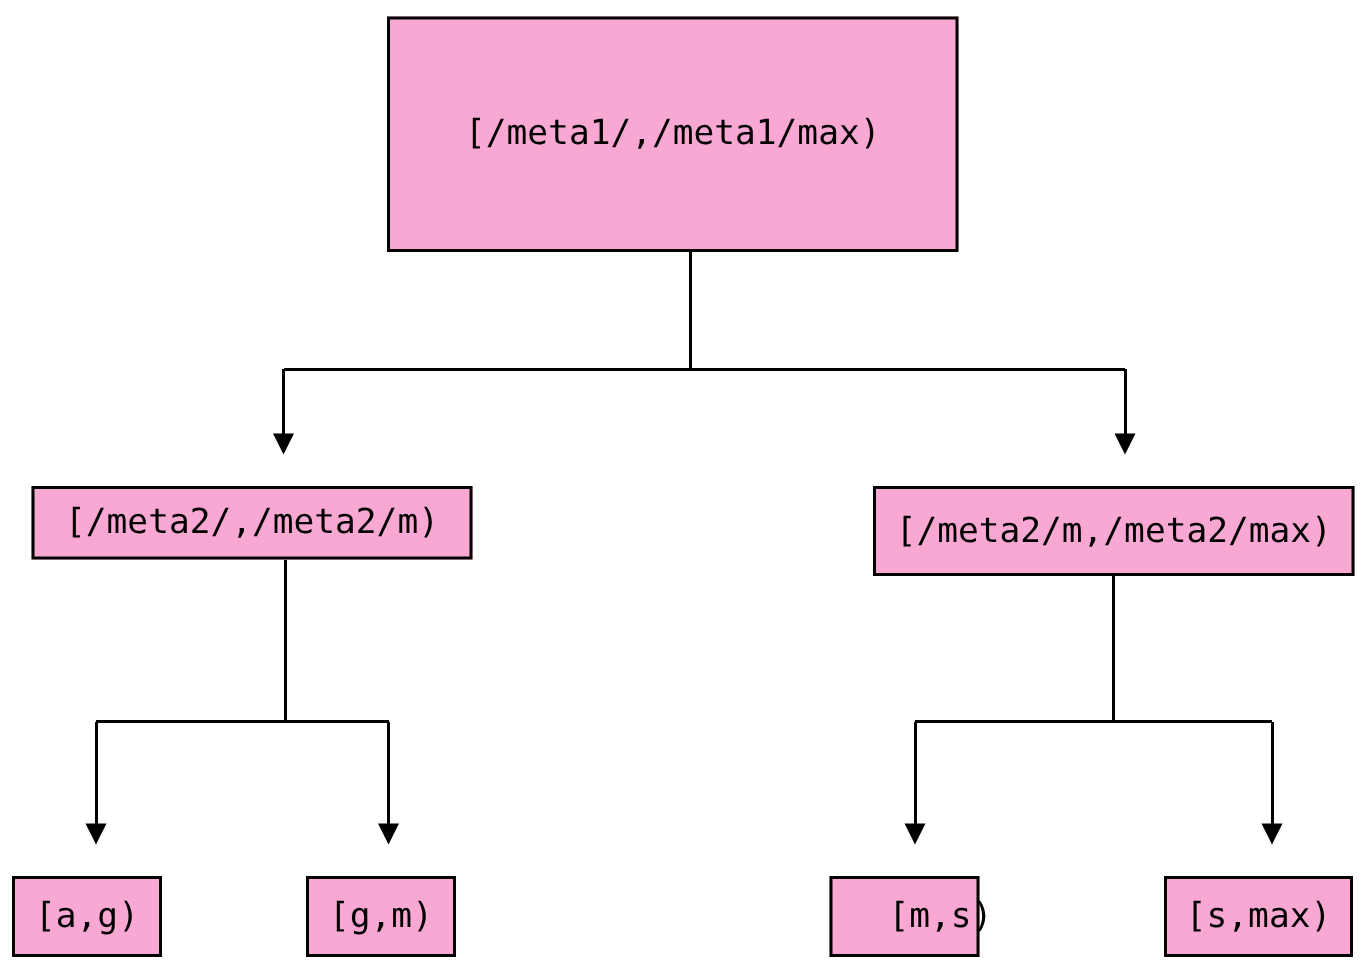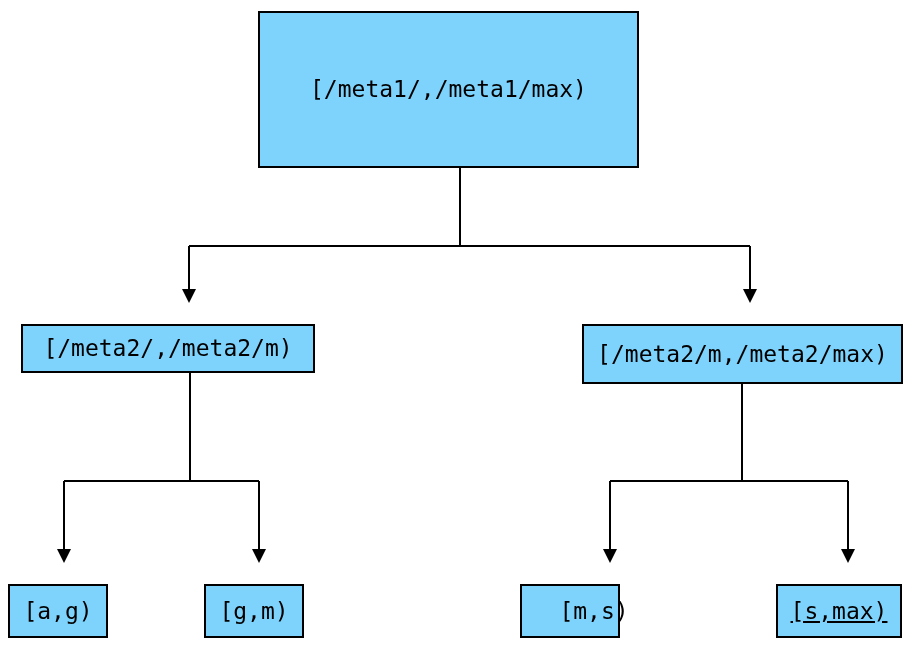--- a/index.html
+++ b/index.html
@@ -12,21 +12,21 @@
     width: 912px;
     height: 652px;
     background: #ffffff;
     overflow: hidden;
     font-family: "DejaVu Sans Mono", "Liberation Mono", monospace;
   }
   .node {
     position: absolute;
     box-sizing: border-box;
     border: 2px solid #000000;
-    background: #7dd3fc;
+    background: #f9a8d4;
     display: flex;
     align-items: center;
     justify-content: center;
     color: #000000;
     font-family: "DejaVu Sans Mono", "Liberation Mono", monospace;
     font-size: 23px;
     line-height: 1;
     white-space: pre;
     letter-spacing: 0px;
     text-align: center;
@@ -90,21 +90,21 @@
   </div>
 
   <div class="node" style="left:204px; top:584px; width:100px; height:54px;">
     <span>[g,m)</span>
   </div>
 
   <div class="node" style="left:8px; top:584px; width:100px; height:54px;">
     <span>[a,g)</span>
   </div>
 
-  <div class="node" style="left:520px; top:584px; width:100px; height:54px;padding-left:48px;">
+  <div class="node" style="left:553px; top:584px; width:100px; height:54px;padding-left:48px;">
     <span>[m,s)</span>
   </div>
 
-  <div class="node" style="left:776px; top:584px; width:126px; height:54px;text-decoration:underline;">
+  <div class="node" style="left:776px; top:584px; width:126px; height:54px;">
     <span>[s,max)</span>
   </div>
 
 </div>
 
 </body></html>

